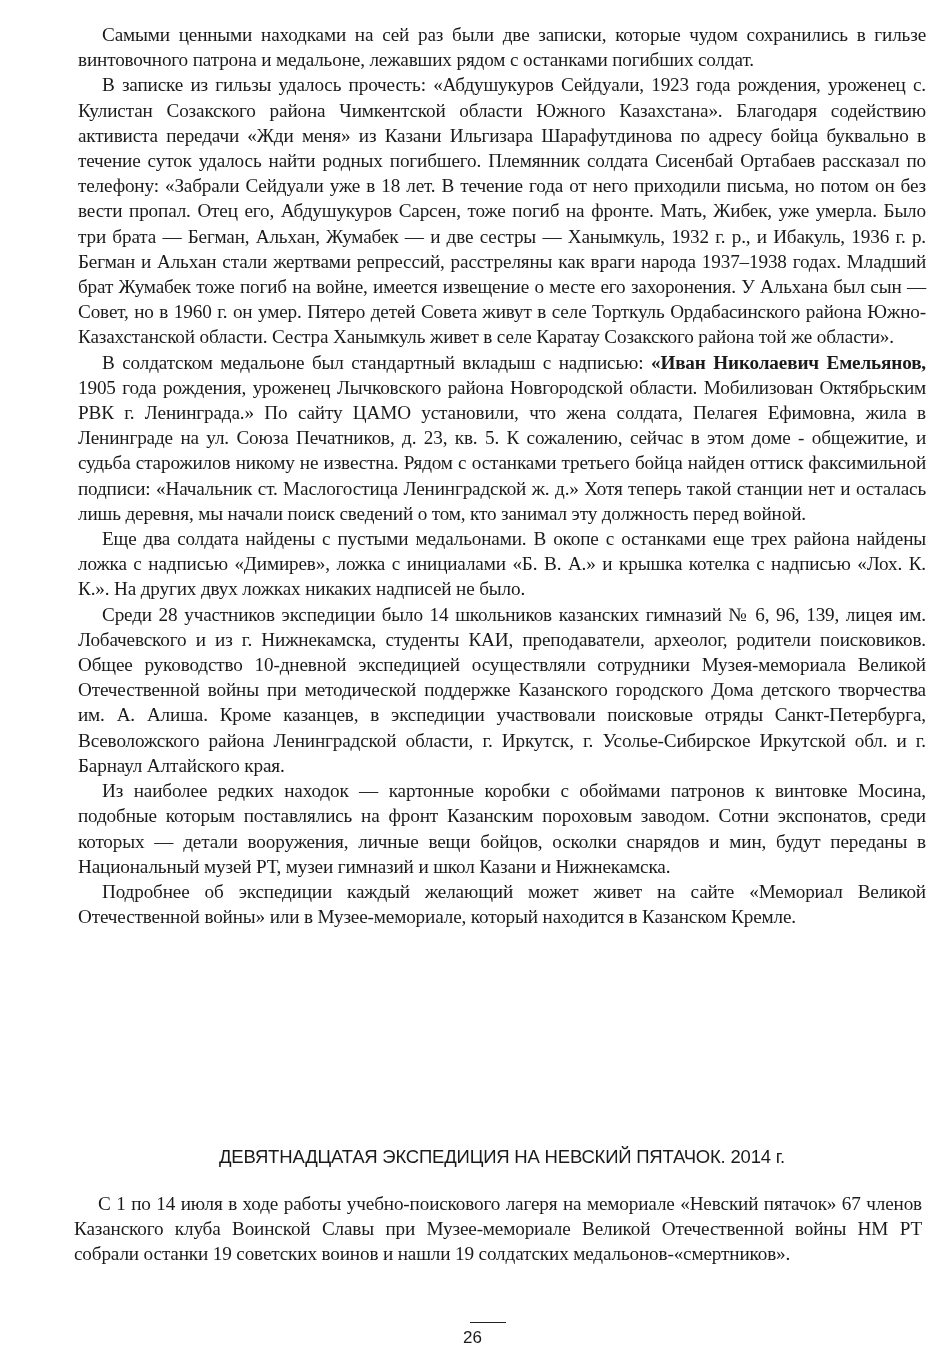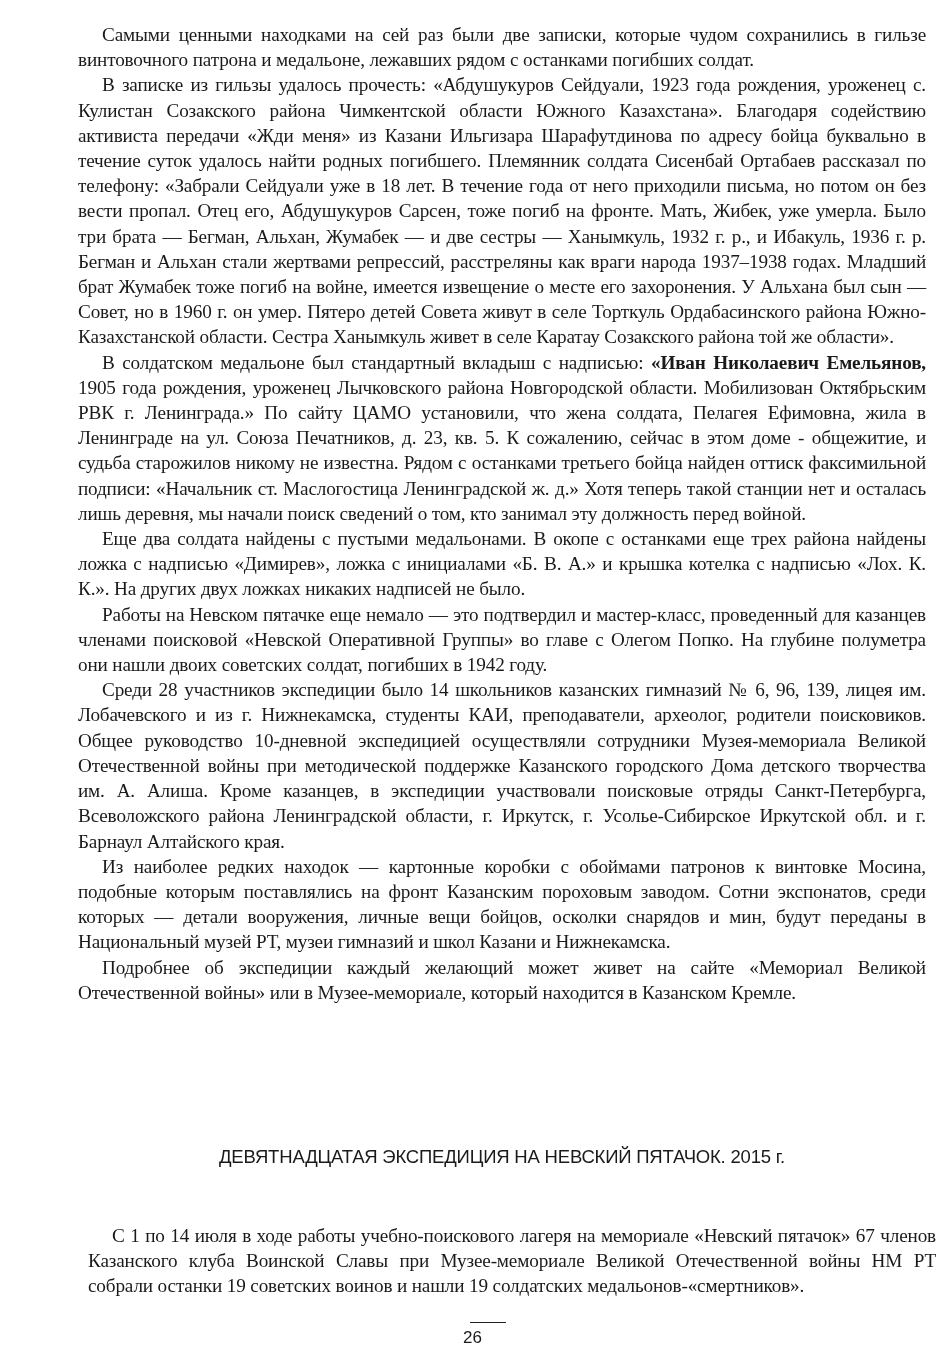--- a/index.html
+++ b/index.html
@@ -17,43 +17,42 @@
   .body-text b { font-weight: bold; }
   .heading {
     position: absolute; left: 78px; top: 1146px; width: 848px;
     text-align: center;
     font-family: "Liberation Sans", sans-serif;
     font-size: 18.5px;
     letter-spacing: -0.2px;
   }
   .heading .h-main { font-weight: normal; }
   .heading .h-year { font-weight: normal; }
-  .section2 { position: absolute; left: 88px; top: 1191px; width: 848px; margin-top: 32px; }
+  .section2 { position: absolute; left: 74px; top: 1191px; width: 848px; }
   .footer-rule { position: absolute; left: 470px; top: 1322px; width: 36px; border-top: 1.5px solid #222; }
   .page-number {
     position: absolute; left: 0; width: 945px; top: 1328px; text-align: center;
     font-family: "Liberation Sans", sans-serif; font-size: 17px;
   }
 </style>
 </head>
 <body>
 
 <div class="page body-text">
   <p>Самыми ценными находками на сей раз были две записки, которые чудом сохранились в гильзе винтовочного патрона и медальоне, лежавших рядом с останками погибших солдат.</p>
   <p>В записке из гильзы удалось прочесть: «Абдушукуров Сейдуали, 1923 года рождения, уроженец с. Кулистан Созакского района Чимкентской области Южного Казахстана». Благодаря содействию активиста передачи «Жди меня» из Казани Ильгизара Шарафутдинова по адресу бойца буквально в течение суток удалось найти родных погибшего. Племянник солдата Сисенбай Ортабаев рассказал по телефону: «Забрали Сейдуали уже в 18 лет. В течение года от него приходили письма, но потом он без вести пропал. Отец его, Абдушукуров Сарсен, тоже погиб на фронте. Мать, Жибек, уже умерла. Было три брата — Бегман, Альхан, Жумабек — и две сестры — Ханымкуль, 1932 г. р., и Ибакуль, 1936 г. р. Бегман и Альхан стали жертвами репрессий, расстреляны как враги народа 1937–1938 годах. Младший брат Жумабек тоже погиб на войне, имеется извещение о месте его захоронения. У Альхана был сын — Совет, но в 1960 г. он умер. Пятеро детей Совета живут в селе Торткуль Ордабасинского района Южно-Казахстанской области. Сестра Ханымкуль живет в селе Каратау Созакского района той же области».</p>
   <p><span>В солдатском медальоне был стандартный вкладыш с надписью: </span><b>«Иван Николаевич Емельянов,</b><span> 1905 года рождения, уроженец Лычковского района Новгородской области. Мобилизован Октябрьским РВК г. Ленинграда.» По сайту ЦАМО установили, что жена солдата, Пелагея Ефимовна, жила в Ленинграде на ул. Союза Печатников, д. 23, кв. 5. К сожалению, сейчас в этом доме - общежитие, и судьба старожилов никому не известна. Рядом с останками третьего бойца найден оттиск факсимильной подписи: «Начальник ст. Маслогостица Ленинградской ж. д.» Хотя теперь такой станции нет и осталась лишь деревня, мы начали поиск сведений о том, кто занимал эту должность перед войной.</span></p>
   <p>Еще два солдата найдены с пустыми медальонами. В окопе с останками еще трех района найдены ложка с надписью «Димирев», ложка с инициалами «Б. В. А.» и крышка котелка с надписью «Лох. К. К.». На других двух ложках никаких надписей не было.</p>
-  <p>Работы на Невском пятачке еще немало — это подтвердил и мастер-класс, проведенный для казанцев членами поисковой «Невской Оперативной Группы» во главе с Олегом Попко. На глубине полуметра они нашли двоих советских солдат, погибших в 1942 году.</p>
   <p>Среди 28 участников экспедиции было 14 школьников казанских гимназий № 6, 96, 139, лицея им. Лобачевского и из г. Нижнекамска, студенты КАИ, преподаватели, археолог, родители поисковиков. Общее руководство 10-дневной экспедицией осуществляли сотрудники Музея-мемориала Великой Отечественной войны при методической поддержке Казанского городского Дома детского творчества им. А. Алиша. Кроме казанцев, в экспедиции участвовали поисковые отряды Санкт-Петербурга, Всеволожского района Ленинградской области, г. Иркутск, г. Усолье-Сибирское Иркутской обл. и г. Барнаул Алтайского края.</p>
   <p>Из наиболее редких находок — картонные коробки с обоймами патронов к винтовке Мосина, подобные которым поставлялись на фронт Казанским пороховым заводом. Сотни экспонатов, среди которых — детали вооружения, личные вещи бойцов, осколки снарядов и мин, будут переданы в Национальный музей РТ, музеи гимназий и школ Казани и Нижнекамска.</p>
   <p>Подробнее об экспедиции каждый желающий может живет на сайте «Мемориал Великой Отечественной войны» или в Музее-мемориале, который находится в Казанском Кремле.</p>
 </div>
 
 <div class="heading">
-  <span class="h-main">ДЕВЯТНАДЦАТАЯ ЭКСПЕДИЦИЯ НА НЕВСКИЙ ПЯТАЧОК.</span><span class="h-year"> 2015 г.</span>
+  <span class="h-main">ДЕВЯТНАДЦАТАЯ ЭКСПЕДИЦИЯ НА НЕВСКИЙ ПЯТАЧОК.</span><span class="h-year"> 2014 г.</span>
 </div>
 
 <div class="section2 body-text">
   <p>С 1 по 14 июля в ходе работы учебно-поискового лагеря на мемориале «Невский пятачок» 67 членов Казанского клуба Воинской Славы при Музее-мемориале Великой Отечественной войны НМ РТ собрали останки 19 советских воинов и нашли 19 солдатских медальонов-«смертников».</p>
 </div>
 
 <div class="footer-rule"></div>
 <div class="page-number">26</div>
 
 </body></html>

